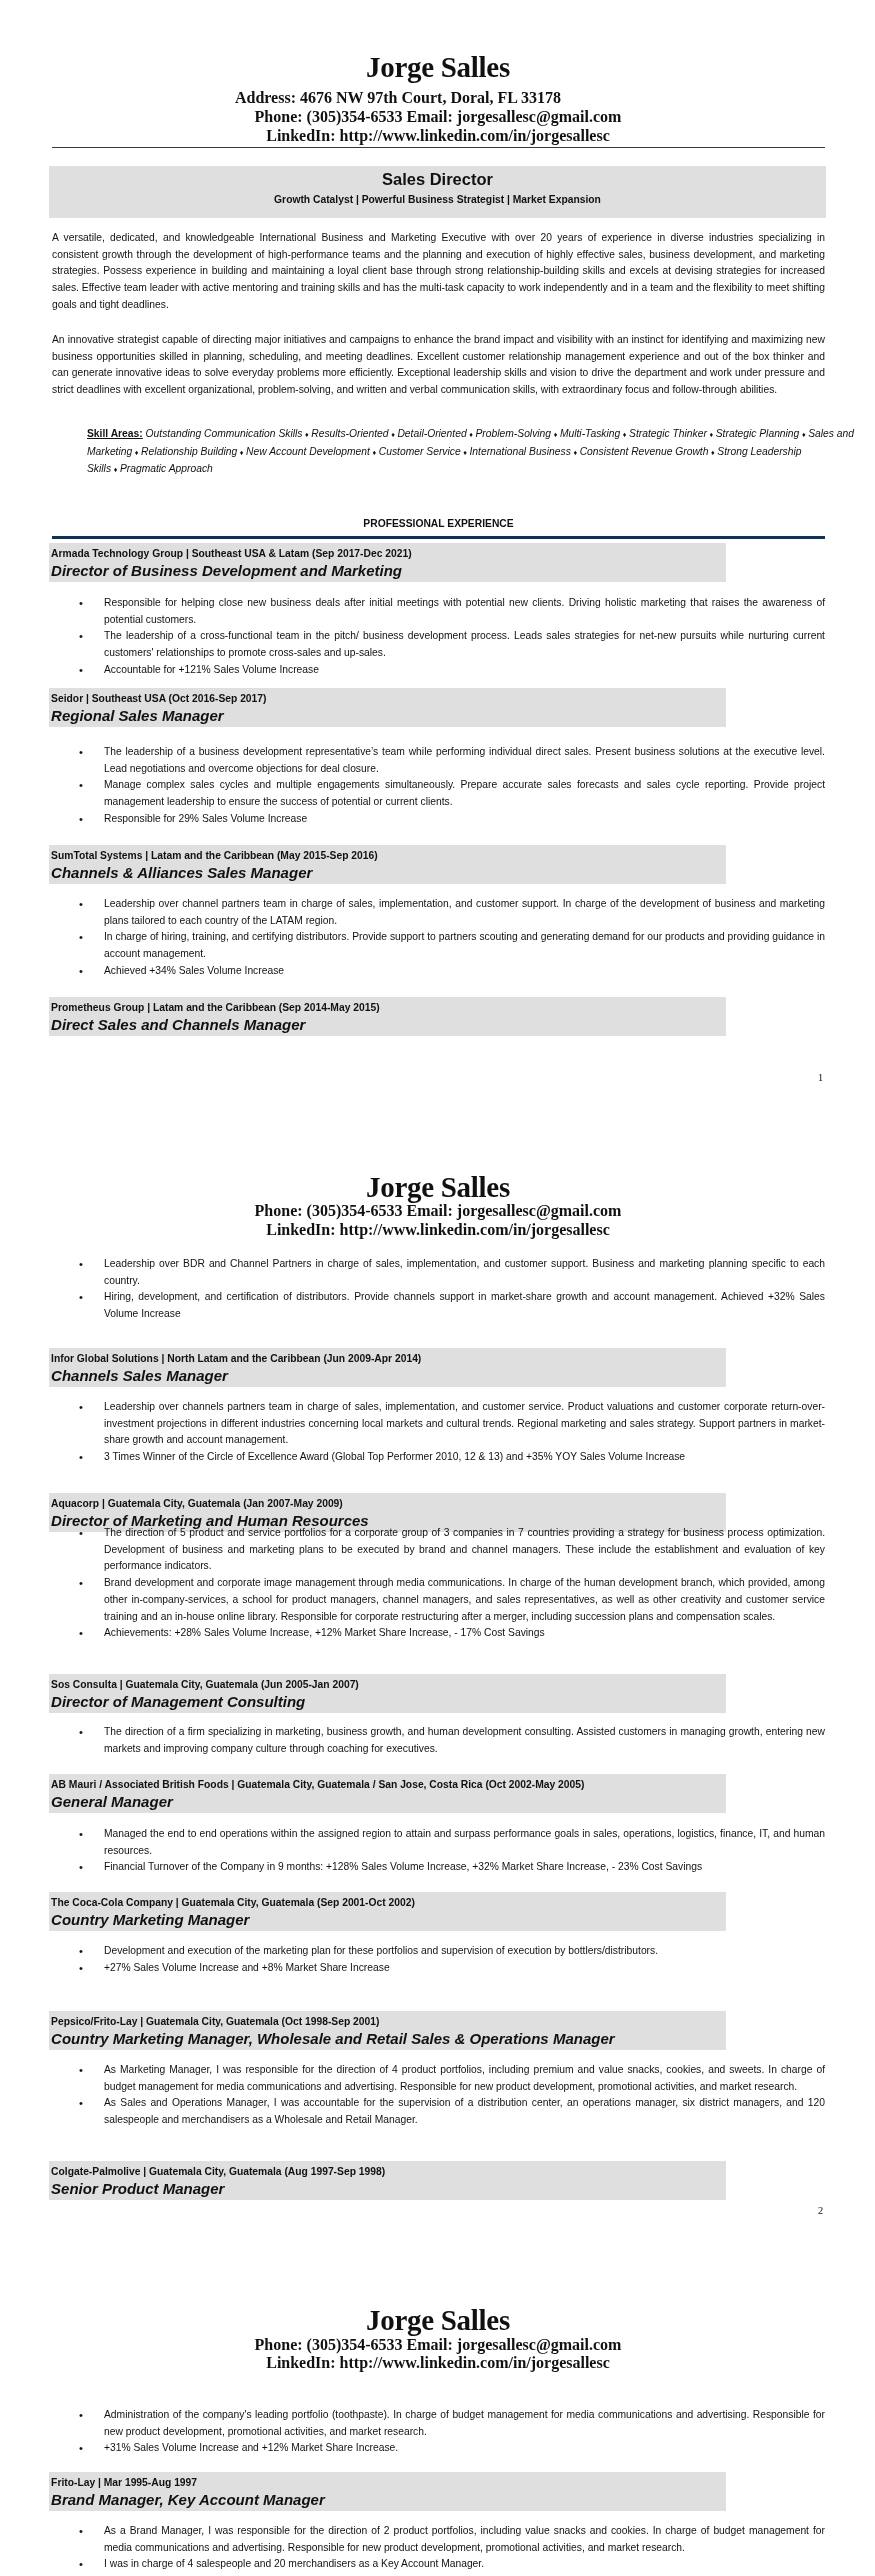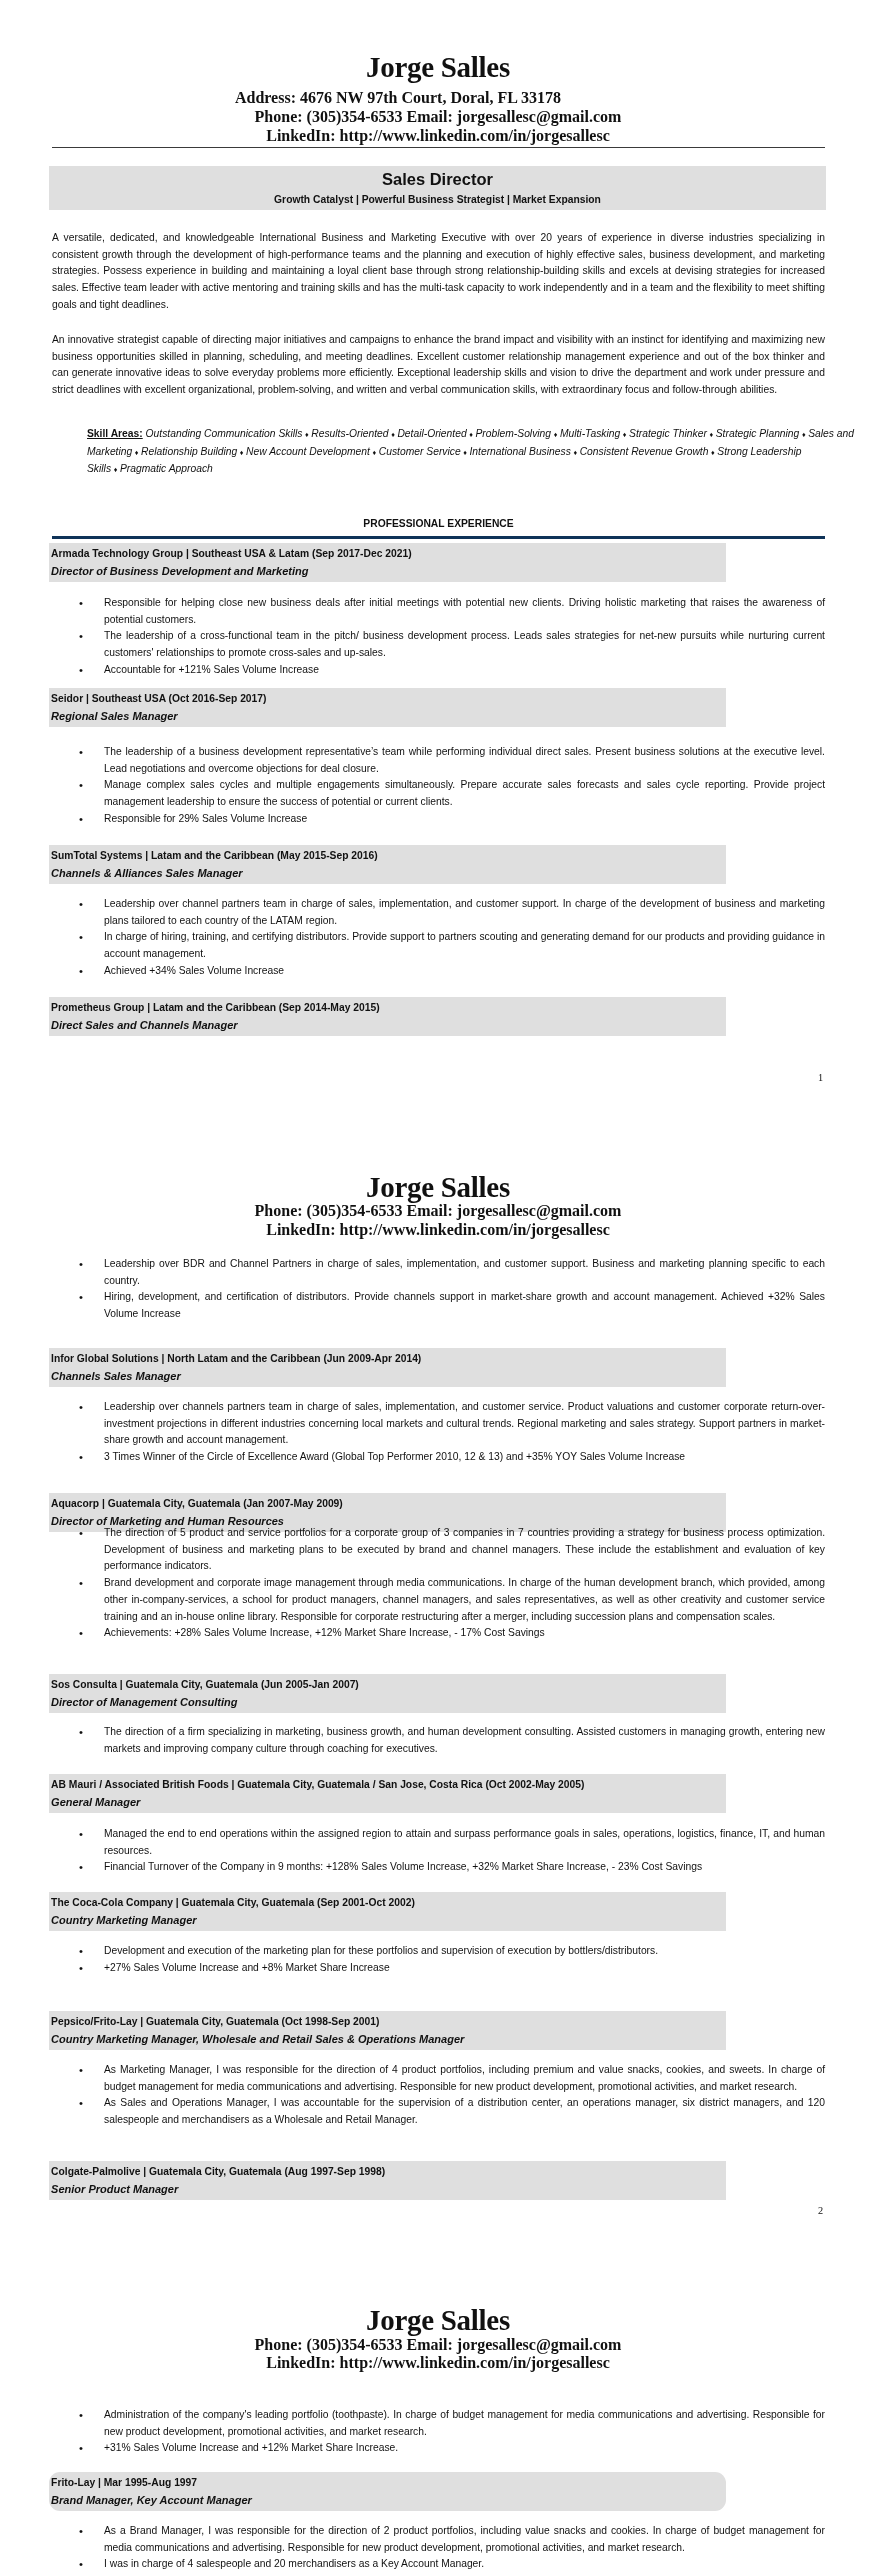--- a/index.html
+++ b/index.html
@@ -15,37 +15,37 @@
   .title-box .t1 { font-weight: bold; font-size: 16.5px; line-height: 20.6px; padding-top: 7.2px; }
   .title-box .t2 { font-weight: bold; font-size: 10.3px; line-height: 14.4px; padding-top: 6.2px; padding-bottom: 4.1px; }
   .para { position: absolute; left: 52px; width: 773px; font-size: 10.3px; line-height: 16.7px; text-align: justify; }
   .skills { position: absolute; left: 52px; width: 773px; font-size: 10.3px; line-height: 16.5px; margin-left: 35px; }
   .skills .lbl { font-weight: bold; text-decoration: underline; }
   .skills .it { font-style: italic; }
   .skills .dia { font-size: 7.2px; padding: 0 2.6px; }
   .sec-heading { position: absolute; left: 52px; width: 773px; text-align: center; font-weight: bold; font-size: 10.3px; line-height: 14.4px; }
   .job-box { position: absolute; left: 49px; width: 677px; background: #dfdfdf; padding: 3.1px 0 3.1px 0; }
   .job-box .co { font-weight: bold; font-size: 10.3px; line-height: 16.5px; padding-left: 2.1px; }
-  .job-box .role { font-weight: bold; font-style: italic; font-size: 11px; line-height: 16.5px; padding-left: 2.1px; }
+  .job-box .role { font-weight: bold; font-style: italic; font-size: 15px; line-height: 16.5px; padding-left: 2.1px; }
   ul.bullets { position: absolute; left: 52px; width: 773px; margin: 0; padding: 0; list-style: none; font-size: 10.3px; line-height: 16.7px; }
   ul.bullets li { position: relative; padding-left: 52px; text-align: justify; }
   ul.bullets li::before { content: "\2022"; position: absolute; left: 27px; top: 0; font-size: 11.3px; }
   .pagenum { position: absolute; left: 818px; font-size: 10.3px; }
 </style>
 </head>
 <body>
 
 <div class="page" style="top:0; height:1133px;">
   <div class="serif name" style="position:absolute; top:52px; left:0; width:876px;">Jorge Salles</div>
   <div class="serif contact" style="position:absolute; top:89px; left:0; width:796px;">Address: 4676 NW 97th Court, Doral, FL 33178</div>
   <div class="serif contact" style="position:absolute; top:108px; left:0; width:876px;">Phone: (305)354-6533 Email: jorgesallesc@gmail.com</div>
   <div class="serif contact" style="position:absolute; top:127px; left:0; width:876px;">LinkedIn: http://www.linkedin.com/in/jorgesallesc</div>
   <div class="thin-rule" style="top:147px;"></div>
 
-  <div class="title-box sans" style="top:166px; height:44px;">
+  <div class="title-box sans" style="top:166px; height:52px;">
     <div class="t1" style="padding-top:3.1px;">Sales Director</div>
     <div class="t2" style="padding-top:3.1px;">Growth Catalyst | Powerful Business Strategist | Market Expansion</div>
   </div>
 
   <div class="para sans" style="top:230px;">A versatile, dedicated, and knowledgeable International Business and Marketing Executive with over 20 years of experience in diverse industries specializing in consistent growth through the development of high-performance teams and the planning and execution of highly effective sales, business development, and marketing strategies. Possess experience in building and maintaining a loyal client base through strong relationship-building skills and excels at devising strategies for increased sales. Effective team leader with active mentoring and training skills and has the multi-task capacity to work independently and in a team and the flexibility to meet shifting goals and tight deadlines.</div>
   <div class="para sans" style="top:332px;">An innovative strategist capable of directing major initiatives and campaigns to enhance the brand impact and visibility with an instinct for identifying and maximizing new business opportunities skilled in planning, scheduling, and meeting deadlines. Excellent customer relationship management experience and out of the box thinker and can generate innovative ideas to solve everyday problems more efficiently. Exceptional leadership skills and vision to drive the department and work under pressure and strict deadlines with excellent organizational, problem-solving, and written and verbal communication skills, with extraordinary focus and follow-through abilities.</div>
 
   <div class="skills sans" style="top:426px;">
     <span class="lbl">Skill Areas:</span>
     <span class="it">Outstanding Communication Skills</span><span class="dia">♦</span><span class="it">Results-Oriented</span><span class="dia">♦</span><span class="it">Detail-Oriented</span><span class="dia">♦</span><span class="it">Problem-Solving</span><span class="dia">♦</span><span class="it">Multi-Tasking</span><span class="dia">♦</span><span class="it">Strategic Thinker</span><span class="dia">♦</span><span class="it">Strategic Planning</span><span class="dia">♦</span><span class="it">Sales and Marketing</span><span class="dia">♦</span><span class="it">Relationship Building</span><span class="dia">♦</span><span class="it">New Account Development</span><span class="dia">♦</span><span class="it">Customer Service</span><span class="dia">♦</span><span class="it">International Business</span><span class="dia">♦</span><span class="it">Consistent Revenue Growth</span><span class="dia">♦</span><span class="it">Strong Leadership Skills</span><span class="dia">♦</span><span class="it">Pragmatic Approach</span>
@@ -167,21 +167,21 @@
 <div class="page" style="top:2277px; height:1123px;">
   <div class="serif name" style="position:absolute; top:28px; left:0; width:876px;">Jorge Salles</div>
   <div class="serif contact" style="position:absolute; top:59px; left:0; width:876px;">Phone: (305)354-6533 Email: jorgesallesc@gmail.com</div>
   <div class="serif contact" style="position:absolute; top:77px; left:0; width:876px;">LinkedIn: http://www.linkedin.com/in/jorgesallesc</div>
 
   <ul class="bullets sans" style="top:130px;">
     <li>Administration of the company's leading portfolio (toothpaste). In charge of budget management for media communications and advertising. Responsible for new product development, promotional activities, and market research.</li>
     <li>+31% Sales Volume Increase and +12% Market Share Increase.</li>
   </ul>
 
-  <div class="job-box sans" style="top:195px;border-radius:11px;">
+  <div class="job-box sans" style="top:195px;">
     <div class="co">Frito-Lay | Mar 1995-Aug 1997</div>
     <div class="role">Brand Manager, Key Account Manager</div>
   </div>
   <ul class="bullets sans" style="top:246px;">
     <li>As a Brand Manager, I was responsible for the direction of 2 product portfolios, including value snacks and cookies. In charge of budget management for media communications and advertising. Responsible for new product development, promotional activities, and market research.</li>
     <li>I was in charge of 4 salespeople and 20 merchandisers as a Key Account Manager.</li>
     <li>+37% Sales Volume Increase and +18% Market Share Increase</li>
   </ul>
 
 </div>

